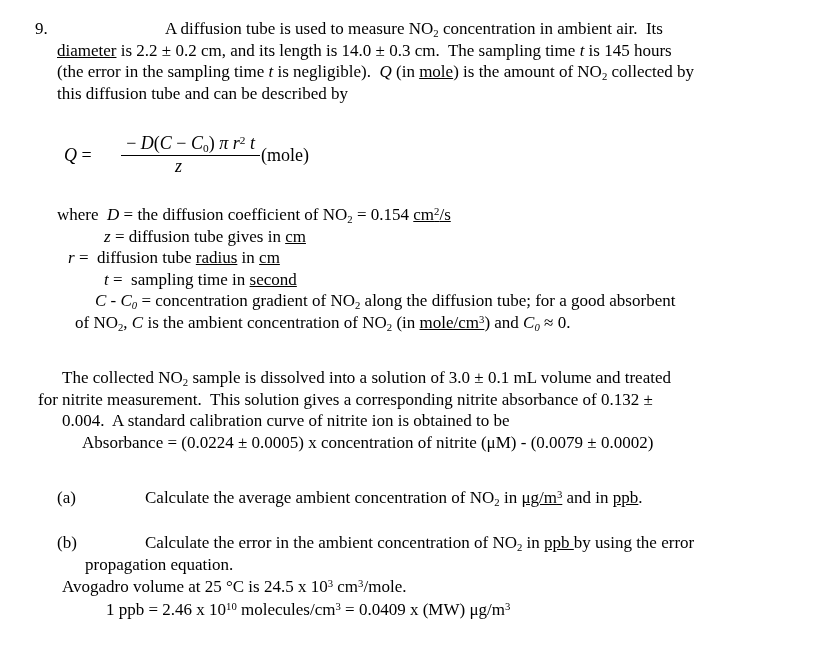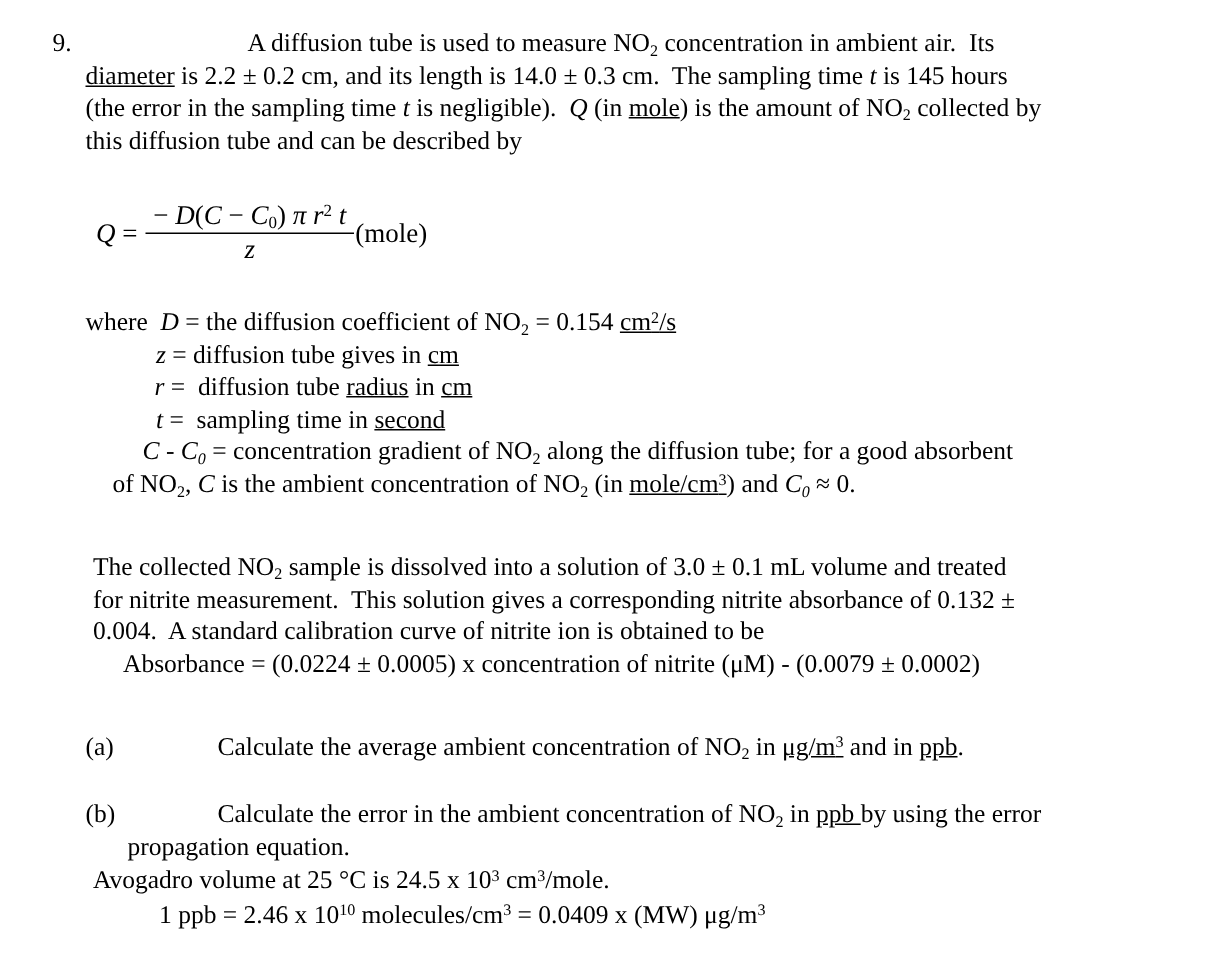--- a/index.html
+++ b/index.html
@@ -18,21 +18,21 @@
   .sup{font-size:0.63em;position:relative;top:-0.48em;line-height:0;}
   .sub{font-size:0.63em;position:relative;top:0.27em;line-height:0;}
   .pnum{position:absolute;left:35px;top:18px;line-height:21.6px;}
   .formula{
     position:absolute;left:64px;top:133px;
     font-size:18px;
     display:flex;align-items:center;
   }
   .frun{white-space:pre;}
   .frac{display:inline-flex;flex-direction:column;align-items:center;margin:0 1px;}
-  .num{display:block;border-bottom:1.4px solid #000;padding:0 5px 1px 5px;white-space:pre;}
+  .num{display:block;border-bottom:1.4px solid #000;padding:0 5px 1px 5px;white-space:pre;margin-left:24px;}
   .den{display:block;padding-top:0;white-space:pre;}
   .constants{line-height:23px;}
 </style>
 </head>
 <body>
 
 <div class="doc">
 
   <div class="pnum">9.</div>
 
@@ -48,29 +48,29 @@
     <span class="frac">
       <span class="num"><span>− </span><span class="i">D</span><span>(</span><span class="i">C</span><span> − </span><span class="i">C</span><span class="sub">0</span><span>) </span><span class="i">π</span><span> </span><span class="i">r</span><span class="sup">2</span><span> </span><span class="i">t</span></span>
       <span class="den"><span class="i">z</span></span>
     </span>
     <span class="frun"><span>(mole)</span></span>
   </div>
 
   <div class="block" style="top:204px">
       <div class="tline" style="padding-left: 57px;"><span>where  </span><span class="i">D</span><span> = the diffusion coefficient of NO</span><span class="sub">2</span><span> = 0.154 </span><span class="u"><span>cm</span><span class="sup">2</span><span>/s</span></span></div>
       <div class="tline" style="padding-left: 104px;"><span class="i">z</span><span> = diffusion tube gives in </span><span class="u">cm</span></div>
-      <div class="tline" style="padding-left: 103px;"><span class="i">r</span><span> =  diffusion tube </span><span class="u">radius</span><span> in </span><span class="u">cm</span></div>
+      <div class="tline" style="padding-left: 68px;"><span class="i">r</span><span> =  diffusion tube </span><span class="u">radius</span><span> in </span><span class="u">cm</span></div>
       <div class="tline" style="padding-left: 104px;"><span class="i">t</span><span> =  sampling time in </span><span class="u">second</span></div>
       <div class="tline" style="padding-left: 95px;"><span class="i">C</span><span> - </span><span class="i">C</span><span class="i sub">0</span><span> = concentration gradient of NO</span><span class="sub">2</span><span> along the diffusion tube; for a good absorbent</span></div>
       <div class="tline" style="padding-left: 75px;"><span>of NO</span><span class="sub">2</span><span>, </span><span class="i">C</span><span> is the ambient concentration of NO</span><span class="sub">2</span><span> (in </span><span class="u"><span>mole/cm</span><span class="sup">3</span></span><span>) and </span><span class="i">C</span><span class="i sub">0</span><span> ≈ 0.</span></div>
     </div>
 
   <div class="block" style="top:367px">
       <div class="tline" style="padding-left: 62px;"><span>The collected NO</span><span class="sub">2</span><span> sample is dissolved into a solution of 3.0 ± 0.1 mL volume and treated</span></div>
-      <div class="tline" style="padding-left: 62px;"><span>for nitrite measurement.  This solution gives a corresponding nitrite absorbance of 0.132 ±</span></div>
+      <div class="tline" style="padding-left: 38px;"><span>for nitrite measurement.  This solution gives a corresponding nitrite absorbance of 0.132 ±</span></div>
       <div class="tline" style="padding-left: 62px;"><span>0.004.  A standard calibration curve of nitrite ion is obtained to be</span></div>
       <div class="tline" style="padding-left: 82px;"><span>Absorbance = (0.0224 ± 0.0005) x concentration of nitrite (μM) - (0.0079 ± 0.0002)</span></div>
     </div>
 
   <div class="block" style="top:487px">
       <div class="tline" style="padding-left: 57px;"><span>(a)</span></div>
     </div>
   <div class="block" style="top:487px">
       <div class="tline" style="padding-left: 145px;"><span>Calculate the average ambient concentration of NO</span><span class="sub">2</span><span> in </span><span class="u"><span>μg/m</span><span class="sup">3</span></span><span> and in </span><span class="u">ppb</span><span>.</span></div>
     </div>

